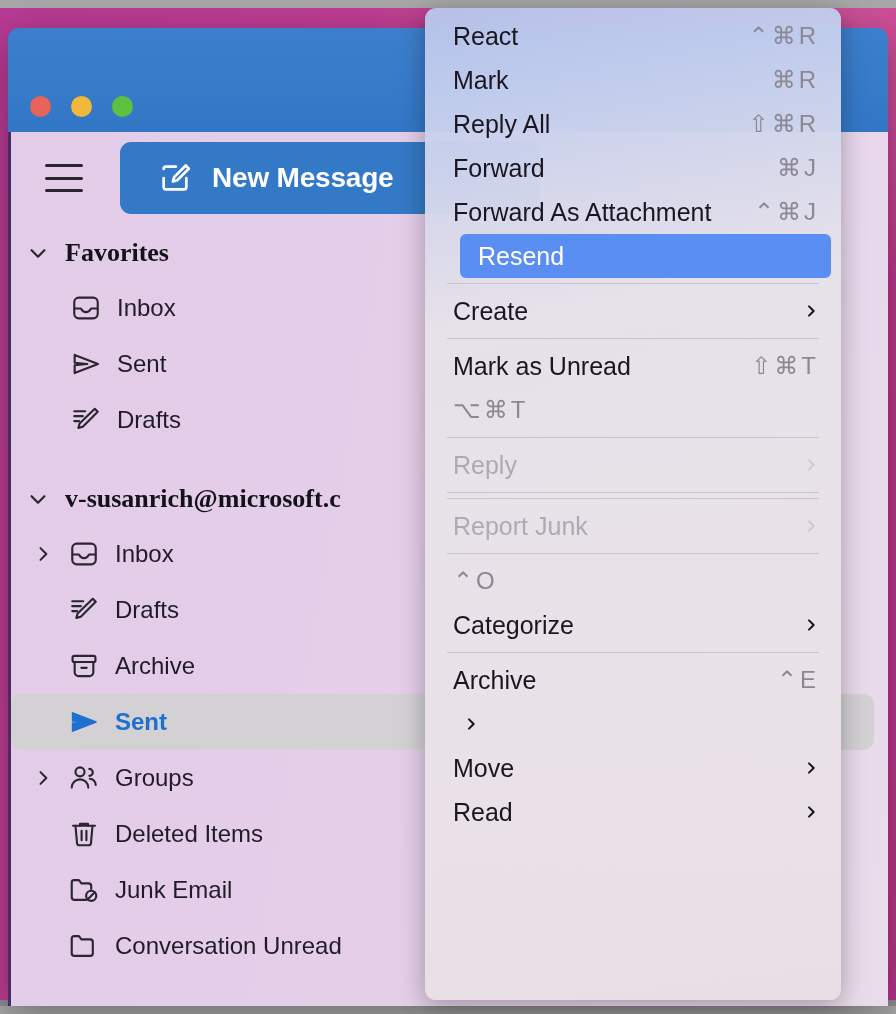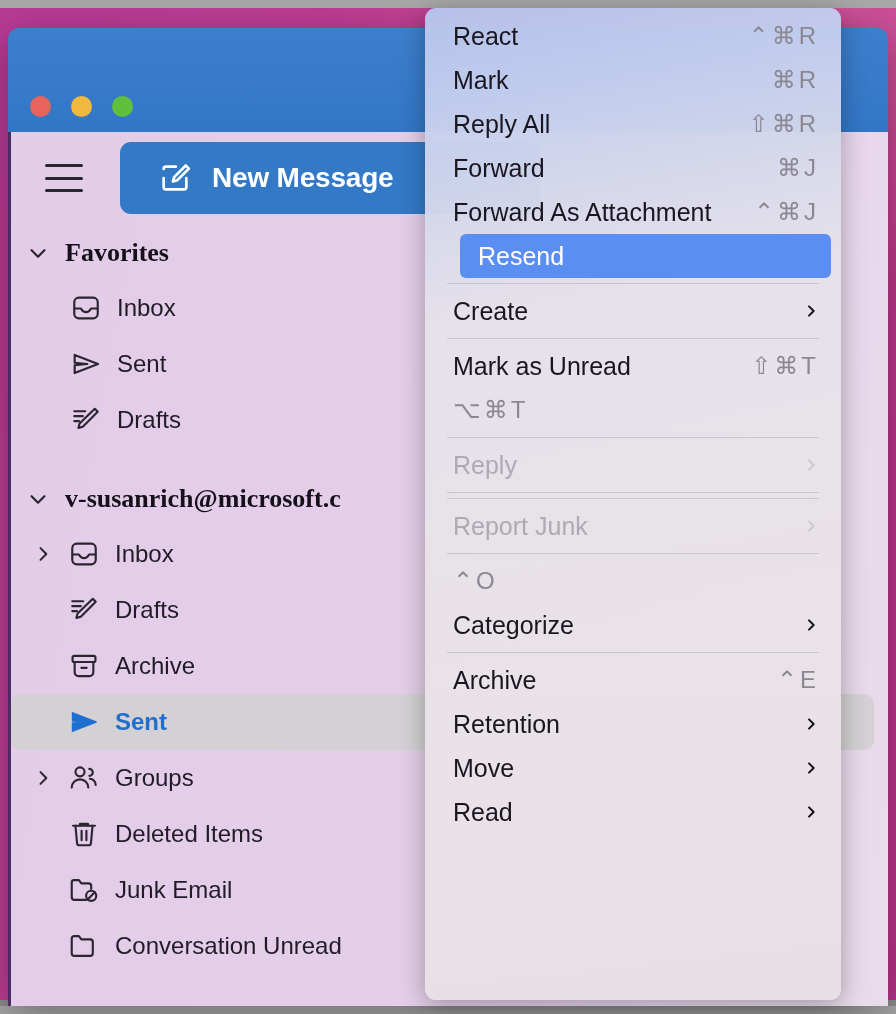--- a/index.html
+++ b/index.html
@@ -380,21 +380,20 @@
         <svg class="submenu-arrow" viewBox="0 0 24 24" fill="none" stroke="#17131c" stroke-width="3" stroke-linecap="round" stroke-linejoin="round">
           <path d="M9 5l7 7-7 7"></path>
         </svg>
       </div>
       <div class="menu-sep"></div>
       <div class="menu-item">
         <span class="mlabel">Archive</span>
         <span class="mshort">⌃E</span>
       </div>
       <div class="menu-item">
-        <span class="mlabel">Retention</span>
         <svg class="submenu-arrow" viewBox="0 0 24 24" fill="none" stroke="#17131c" stroke-width="3" stroke-linecap="round" stroke-linejoin="round">
           <path d="M9 5l7 7-7 7"></path>
         </svg>
       </div>
       <div class="menu-item">
         <span class="mlabel">Move</span>
         <svg class="submenu-arrow" viewBox="0 0 24 24" fill="none" stroke="#17131c" stroke-width="3" stroke-linecap="round" stroke-linejoin="round">
           <path d="M9 5l7 7-7 7"></path>
         </svg>
       </div>

